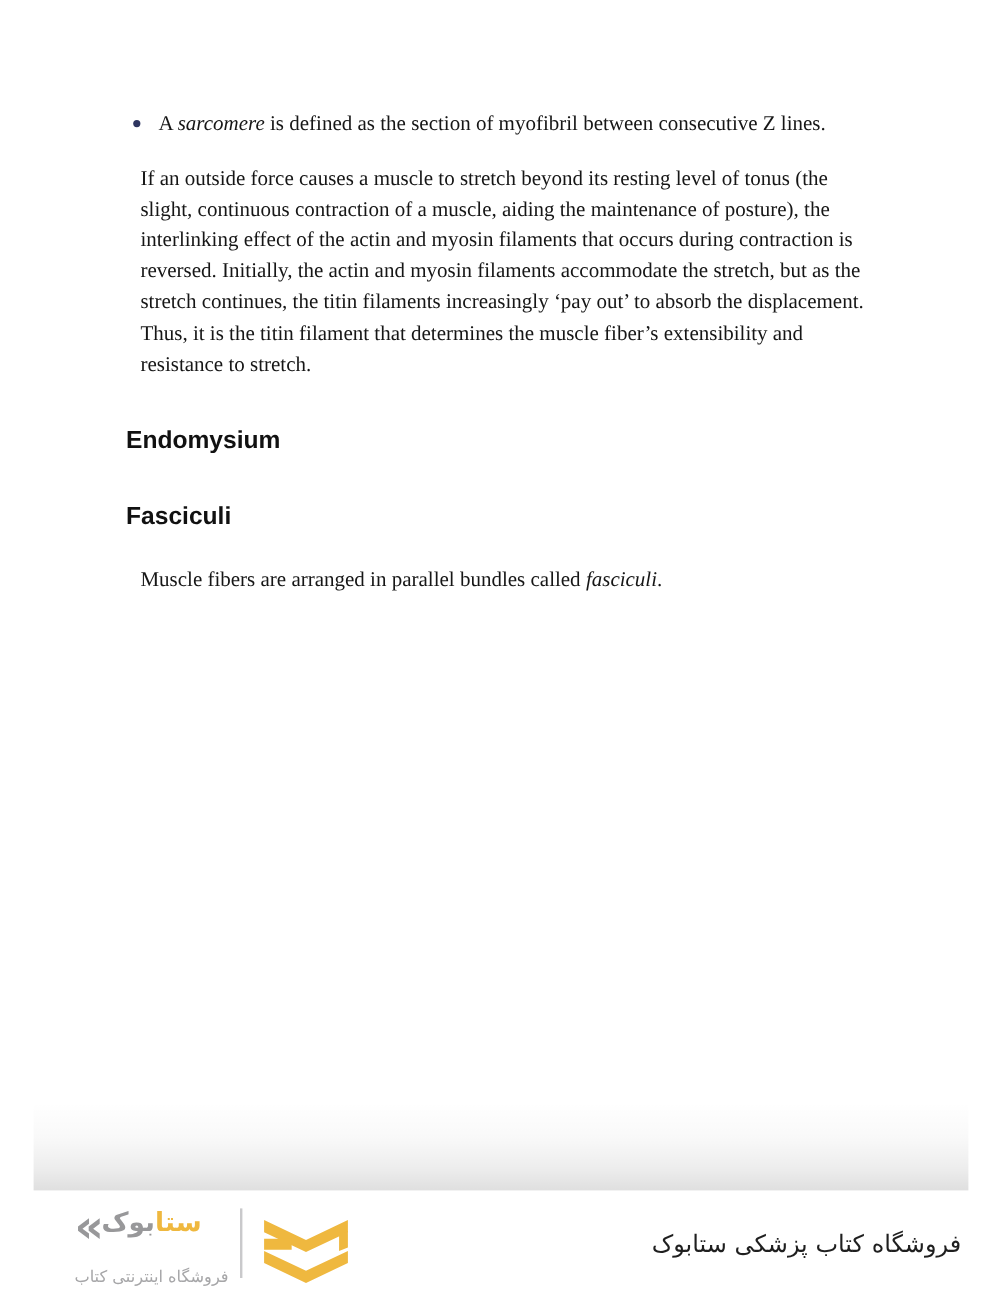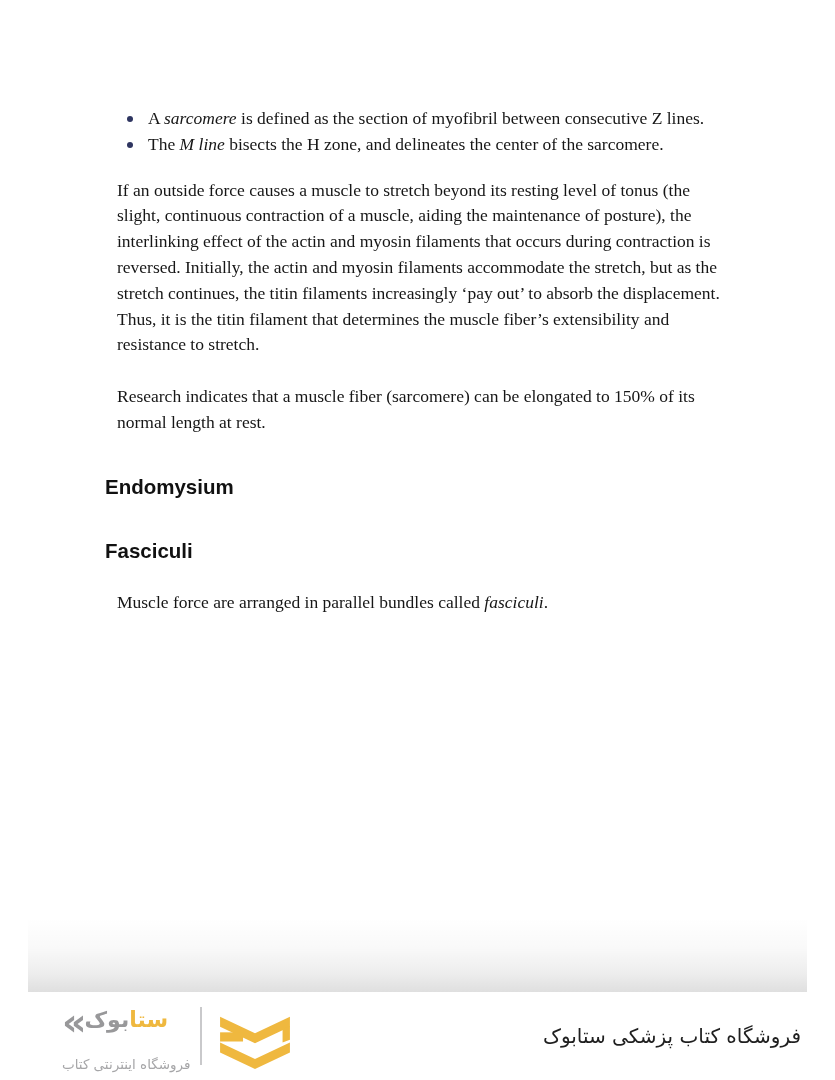--- a/index.html
+++ b/index.html
@@ -15,21 +15,21 @@
   .content{
     position:absolute;
     left:105px; top:90px;
     width:632px;
   }
   .content, .content p, .content li{
     font-size:17.5px;
     line-height:25.8px;
   }
   ul.bullets{
-    margin:16px; padding:0;
+    margin:0; padding:0;
     list-style:none;
   }
   ul.bullets li{
     position:relative;
     padding-left:27px;
     margin:0;
   }
   ul.bullets li::before{
     content:"";
     position:absolute;
@@ -129,33 +129,31 @@
     white-space:nowrap;
   }
   .website .gold{ color:#efb83f; }
 </style>
 </head>
 <body>
 
 <main class="content">
   <ul class="bullets">
     <li><span>A </span><em>sarcomere</em><span> is defined as the section of myofibril between consecutive Z lines.</span></li>
-    <li><span>The </span><em>M line</em><span> bisects the H zone, and delineates the center of the sarcomere.</span></li>
   </ul>
 
   <p class="first-after-list"><span>If an outside force causes a muscle to stretch beyond its resting level of tonus (the slight, continuous contraction of a muscle, aiding the maintenance of posture), the interlinking effect of the actin and myosin filaments that occurs during contraction is reversed. Initially, the actin and myosin filaments accommodate the stretch, but as the stretch continues, the titin filaments increasingly ‘pay out’ to absorb the displacement. Thus, it is the titin filament that determines the muscle fiber’s extensibility and resistance to stretch.</span></p>
 
-  <p><span>Research indicates that a muscle fiber (sarcomere) can be elongated to 150% of its normal length at rest.</span></p>
 
   <h2 class="section">Endomysium</h2>
 
 
   <h2 class="section">Fasciculi</h2>
 
-  <p><span>Muscle force are arranged in parallel bundles called </span><em>fasciculi</em><span>.</span></p>
+  <p><span>Muscle fibers are arranged in parallel bundles called </span><em>fasciculi</em><span>.</span></p>
 </main>
 
 <div class="page-edge-shadow"></div>
 
 <footer class="footer">
   <div class="brand">
     <div class="wordmark-block">
       <div class="wordline">
         <span class="guillemet">«</span>
         <span class="wordmark"><span class="wm-gold">ستا</span><span class="wm-grey">بوک</span></span>

